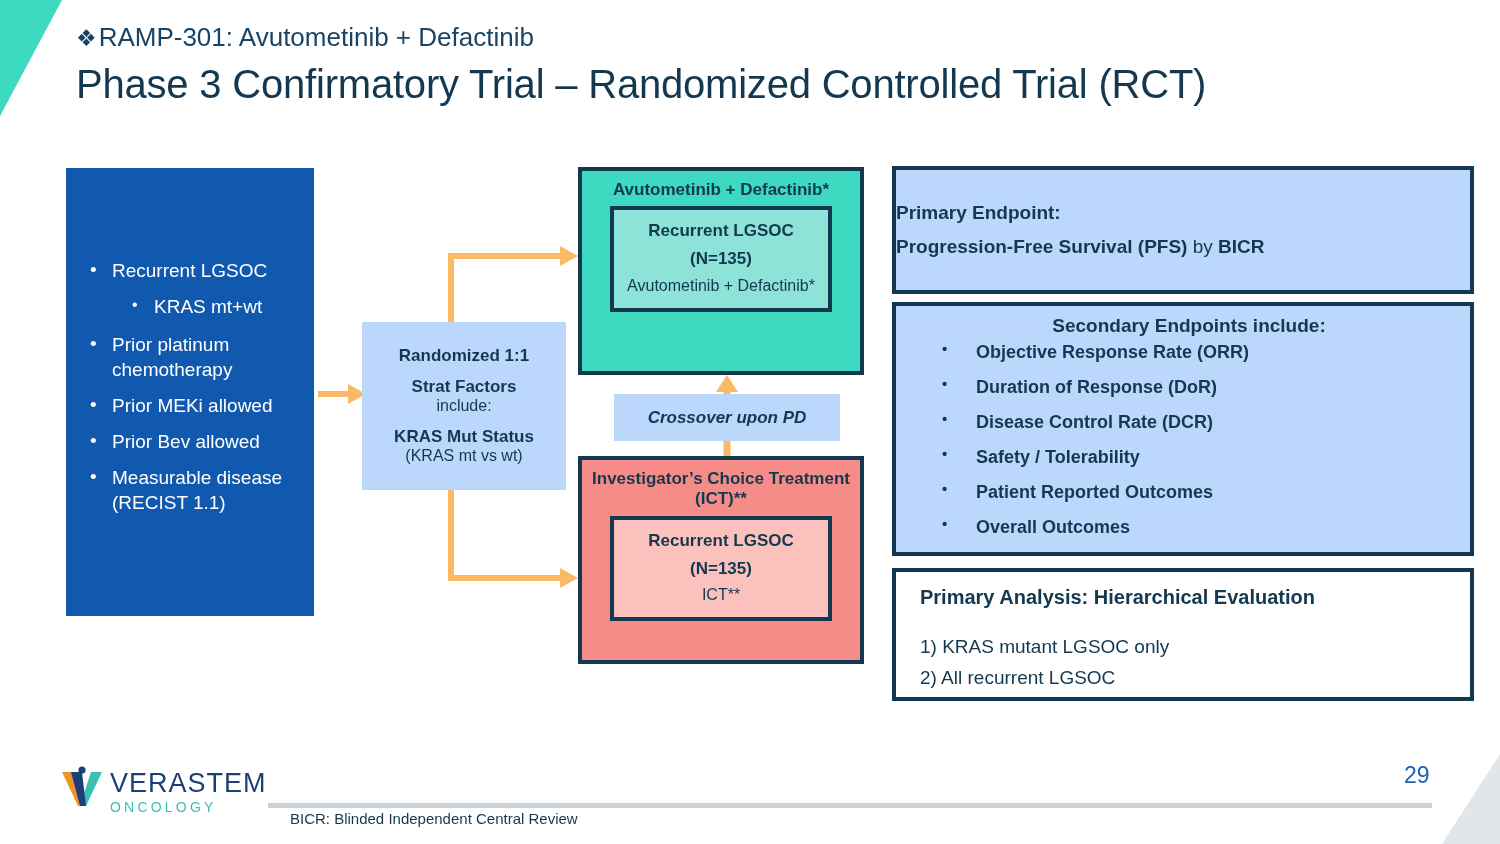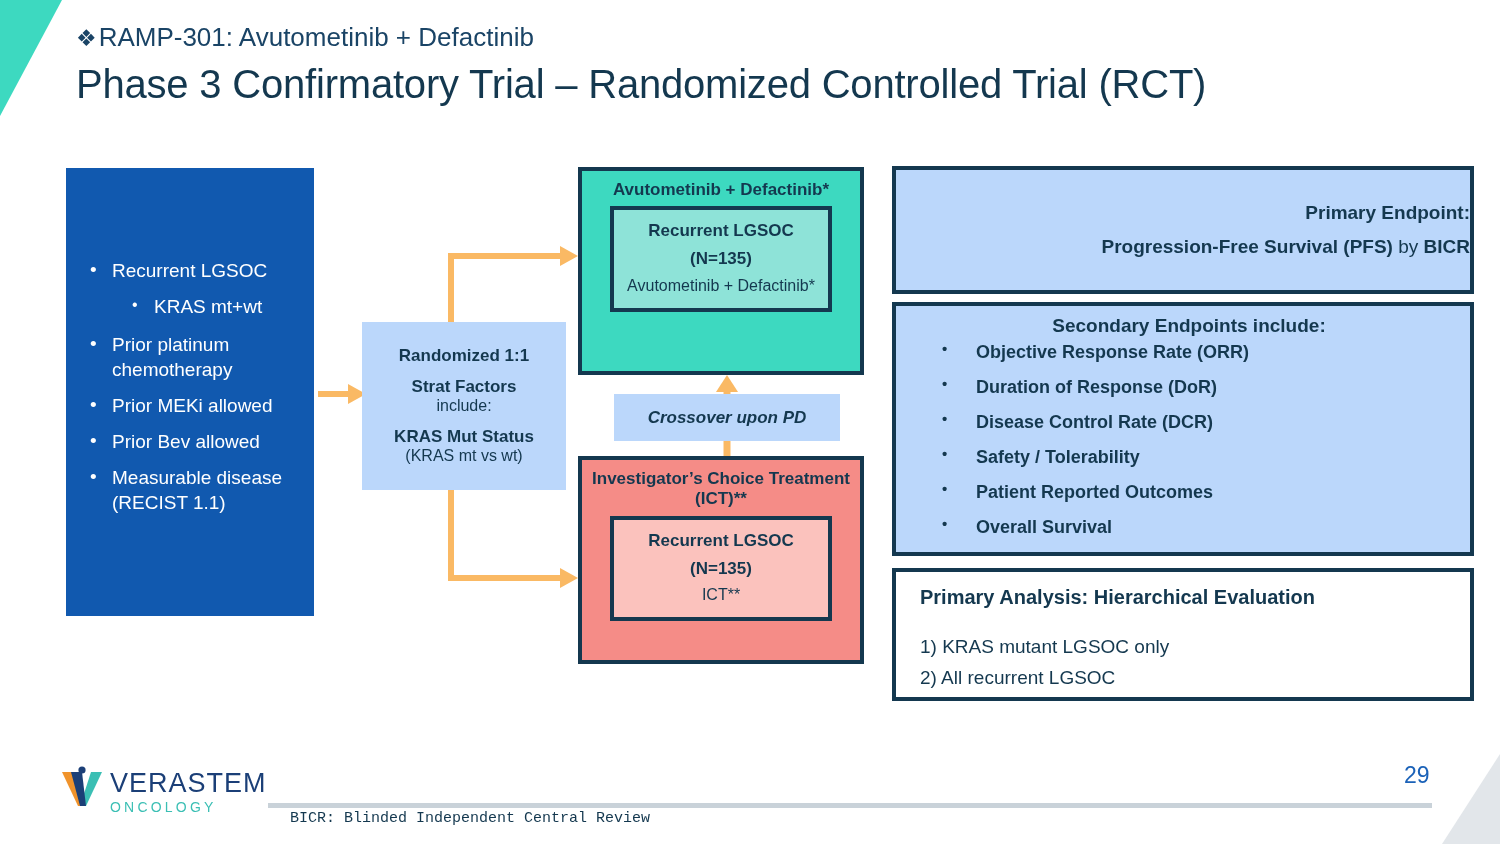--- a/index.html
+++ b/index.html
@@ -186,21 +186,21 @@
     border: 4px solid #14384F;
     box-sizing: border-box;
     color: #14384F;
   }
   .panel-primary {
     left: 892px; top: 166px;
     width: 582px; height: 128px;
     background: #BBD7FB;
     display: flex;
     flex-direction: column;
-    align-items: flex-end;
+    align-items: flex-start;
     justify-content: center;
   }
   .panel-primary .pe-l1 { font-weight: bold; font-size: 19px; margin-bottom: 12px; }
   .panel-primary .pe-l2 { font-weight: bold; font-size: 19px; }
   .panel-primary .pe-l2 .reg { font-weight: 400; }
 
   .panel-secondary {
     left: 892px; top: 302px;
     width: 582px; height: 254px;
     background: #BBD7FB;
@@ -273,21 +273,20 @@
     position: absolute;
     left: 268px; top: 803px;
     width: 1164px; height: 5px;
     background: #C9D2D9;
   }
   .footer-note {
     position: absolute;
     left: 290px; top: 810px;
     font-size: 15px;
     color: #14384F;
-    font-family: Liberation Mono, monospace;
   }
   .page-num {
     position: absolute;
     left: 1404px; top: 762px;
     font-size: 23px;
     color: #1B62B8;
   }
 </style>
 </head>
 <body>
@@ -363,21 +362,21 @@
   </div>
 
   <div class="panel panel-secondary">
     <div class="sec-head">Secondary Endpoints include:</div>
     <ul class="sec-list">
       <li>Objective Response Rate (ORR)</li>
       <li>Duration of Response (DoR)</li>
       <li>Disease Control Rate (DCR)</li>
       <li>Safety / Tolerability</li>
       <li>Patient Reported Outcomes</li>
-      <li>Overall Survival</li>
+      <li>Overall Outcomes</li>
     </ul>
   </div>
 
   <div class="panel panel-analysis">
     <div class="an-head">Primary Analysis:  Hierarchical Evaluation</div>
     <div class="an-item">1) KRAS mutant LGSOC only</div>
     <div class="an-item">2) All recurrent LGSOC</div>
   </div>
 
 

